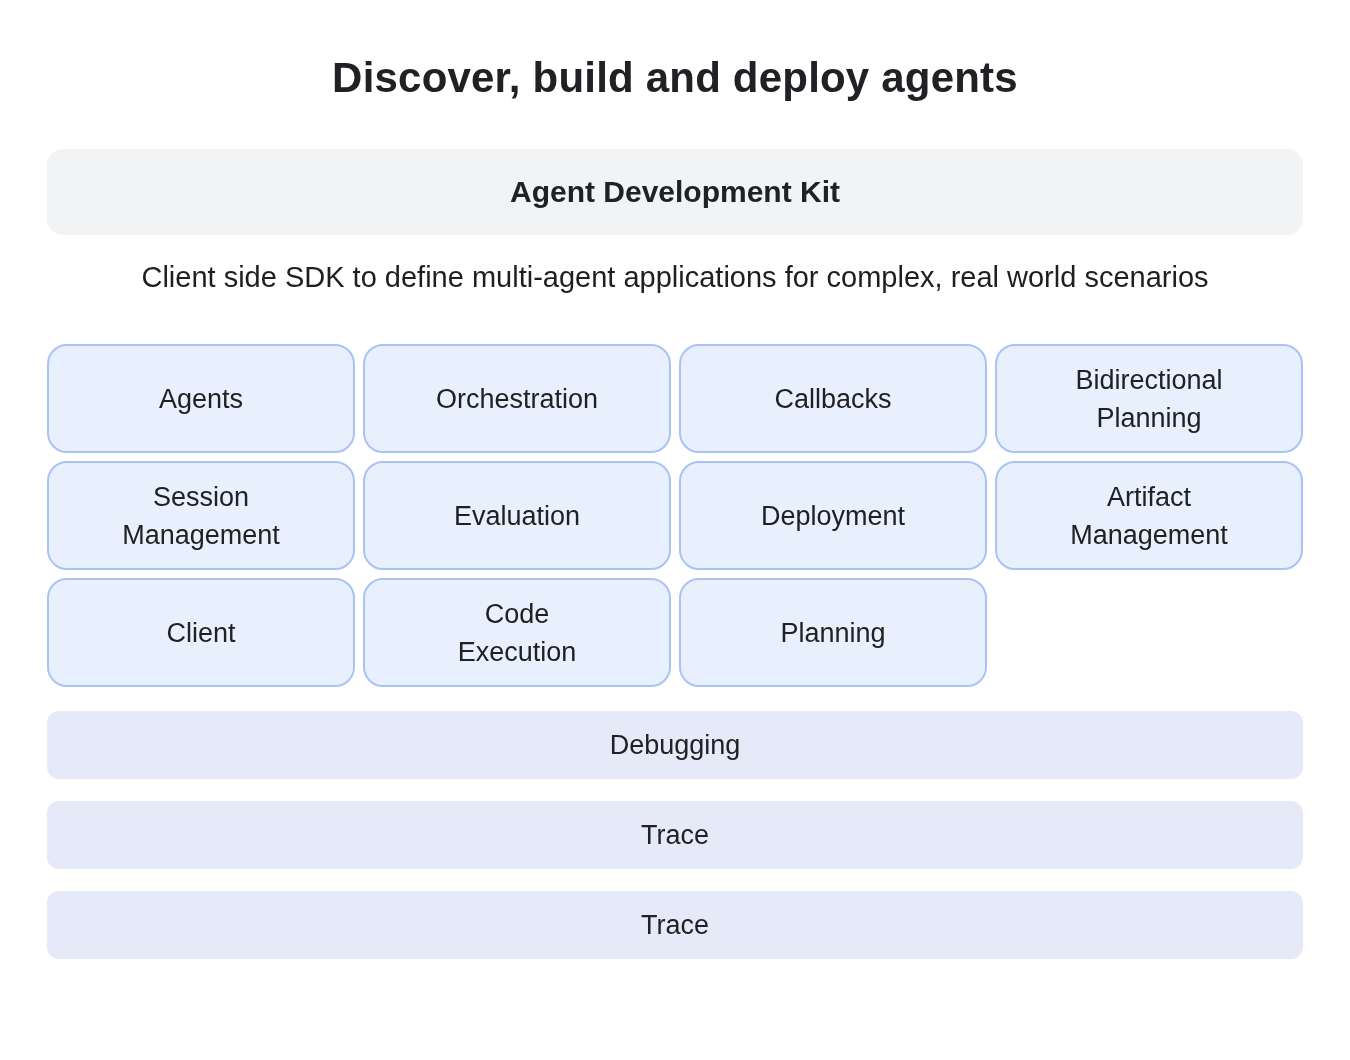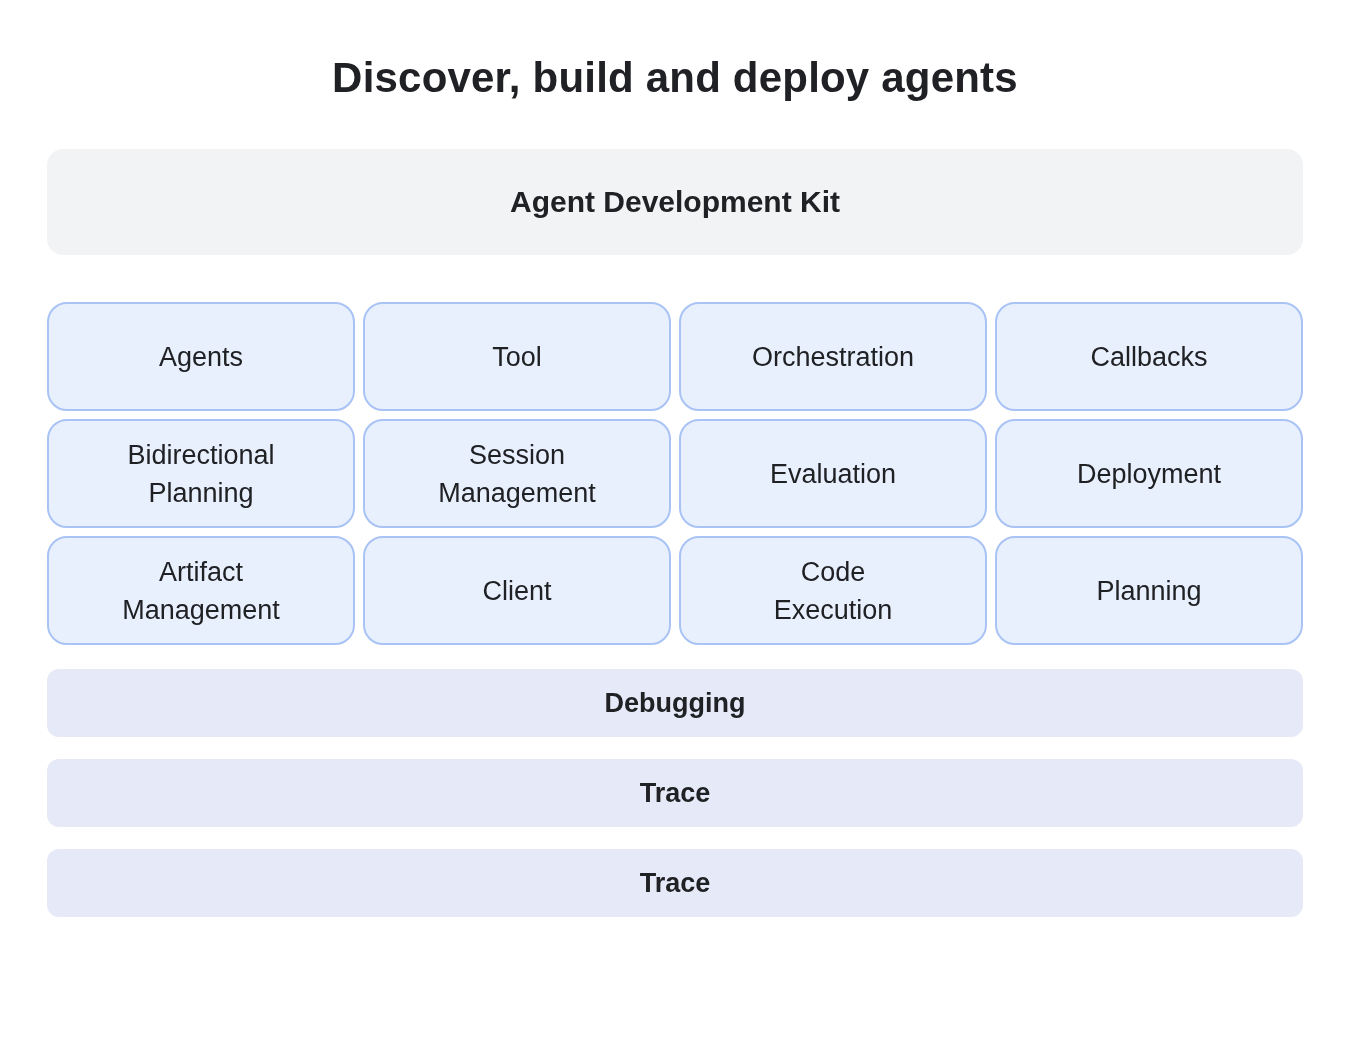--- a/index.html
+++ b/index.html
@@ -24,21 +24,21 @@
     text-align: center;
     font-size: 42px;
     font-weight: 700;
     line-height: 52px;
     color: var(--text, #202124);
     letter-spacing: 0.2px;
   }
 
   .adk-bar {
     margin-top: 45px;
-    height: 106px;
+    height: 86px;
     border-radius: 16px;
     background: var(--header-fill, #f1f3f4);
     display: flex;
     align-items: center;
     justify-content: center;
     font-size: 30px;
     font-weight: 700;
     color: var(--text, #202124);
   }
 
@@ -90,41 +90,38 @@
     border-radius: 12px;
     background: var(--bar-fill, #e6e9f7);
     display: flex;
     align-items: center;
     justify-content: center;
   }
 
   .bar .bar-label {
     font-size: 27px;
     color: var(--text, #202124);
-    font-weight: bold;
   }
 </style>
 </head>
 <body>
 
 <div class="canvas">
 
   <h1 class="page-title">Discover, build and deploy agents</h1>
 
   <div class="adk-bar">
     <span>Agent Development Kit</span>
   </div>
 
+  <p class="subtitle">Client side SDK to define multi-agent applications for complex, real world scenarios</p>
 
   <div class="feature-grid">
     <div class="card">
       <span class="card-label">Agents</span>
-    </div>
-    <div class="card">
-      <span class="card-label">Tool</span>
     </div>
     <div class="card">
       <span class="card-label">Orchestration</span>
     </div>
     <div class="card">
       <span class="card-label">Callbacks</span>
     </div>
 
     <div class="card">
       <span class="card-label">Bidirectional

